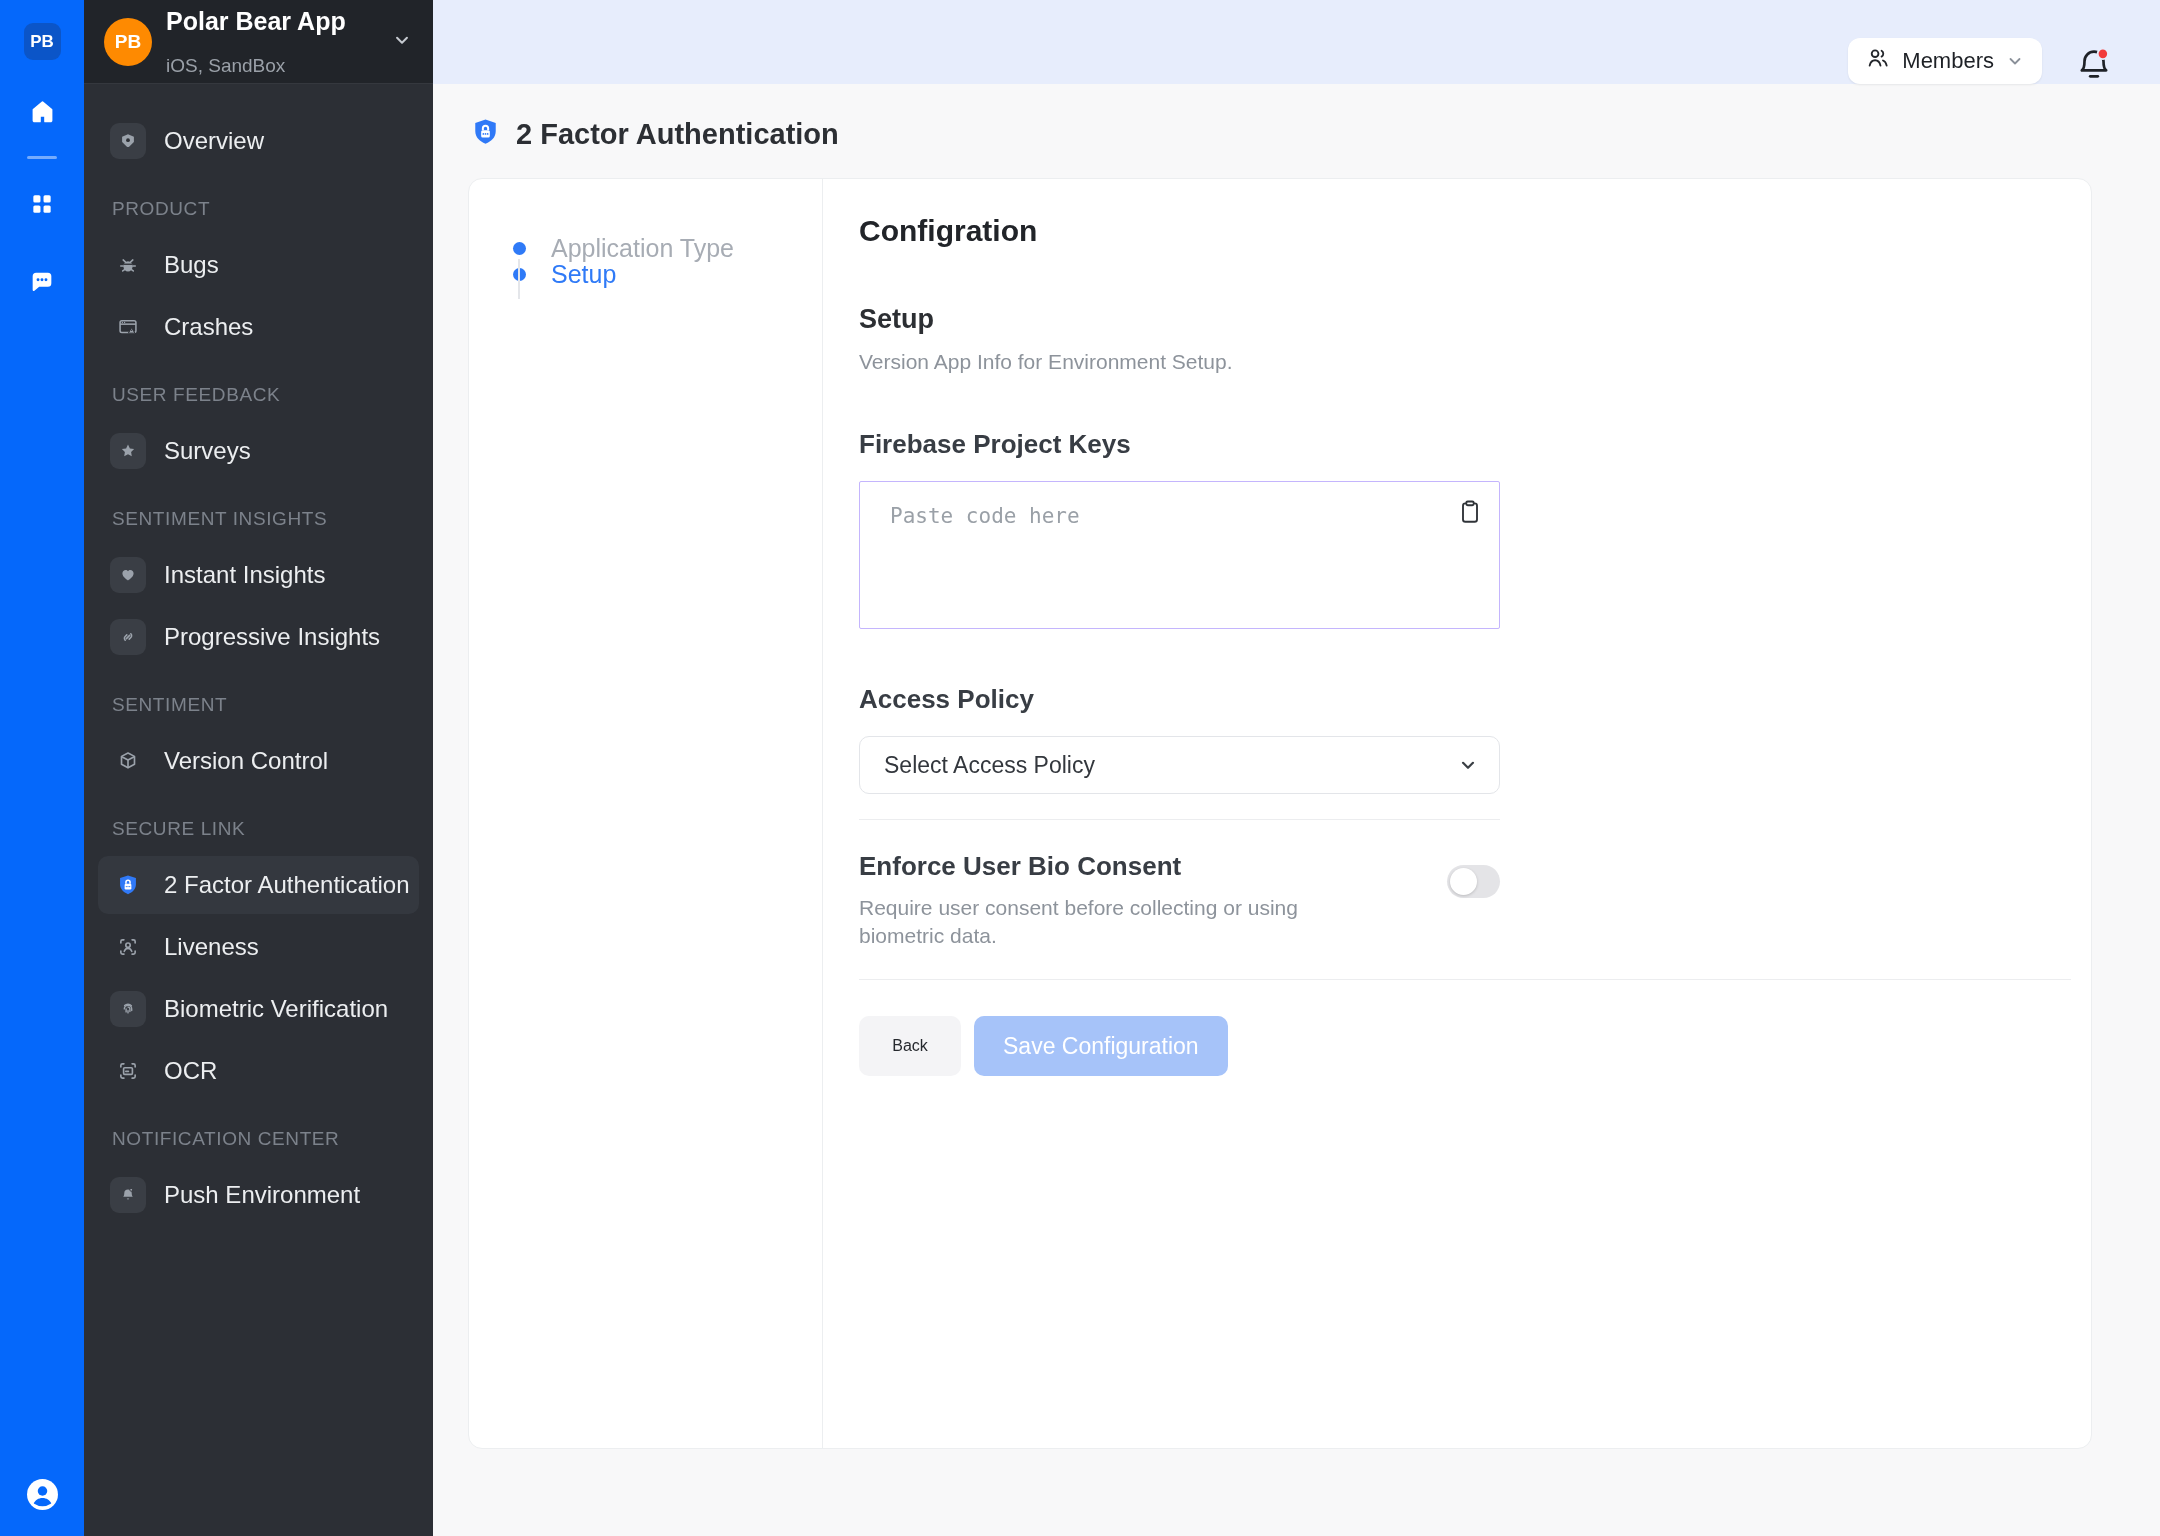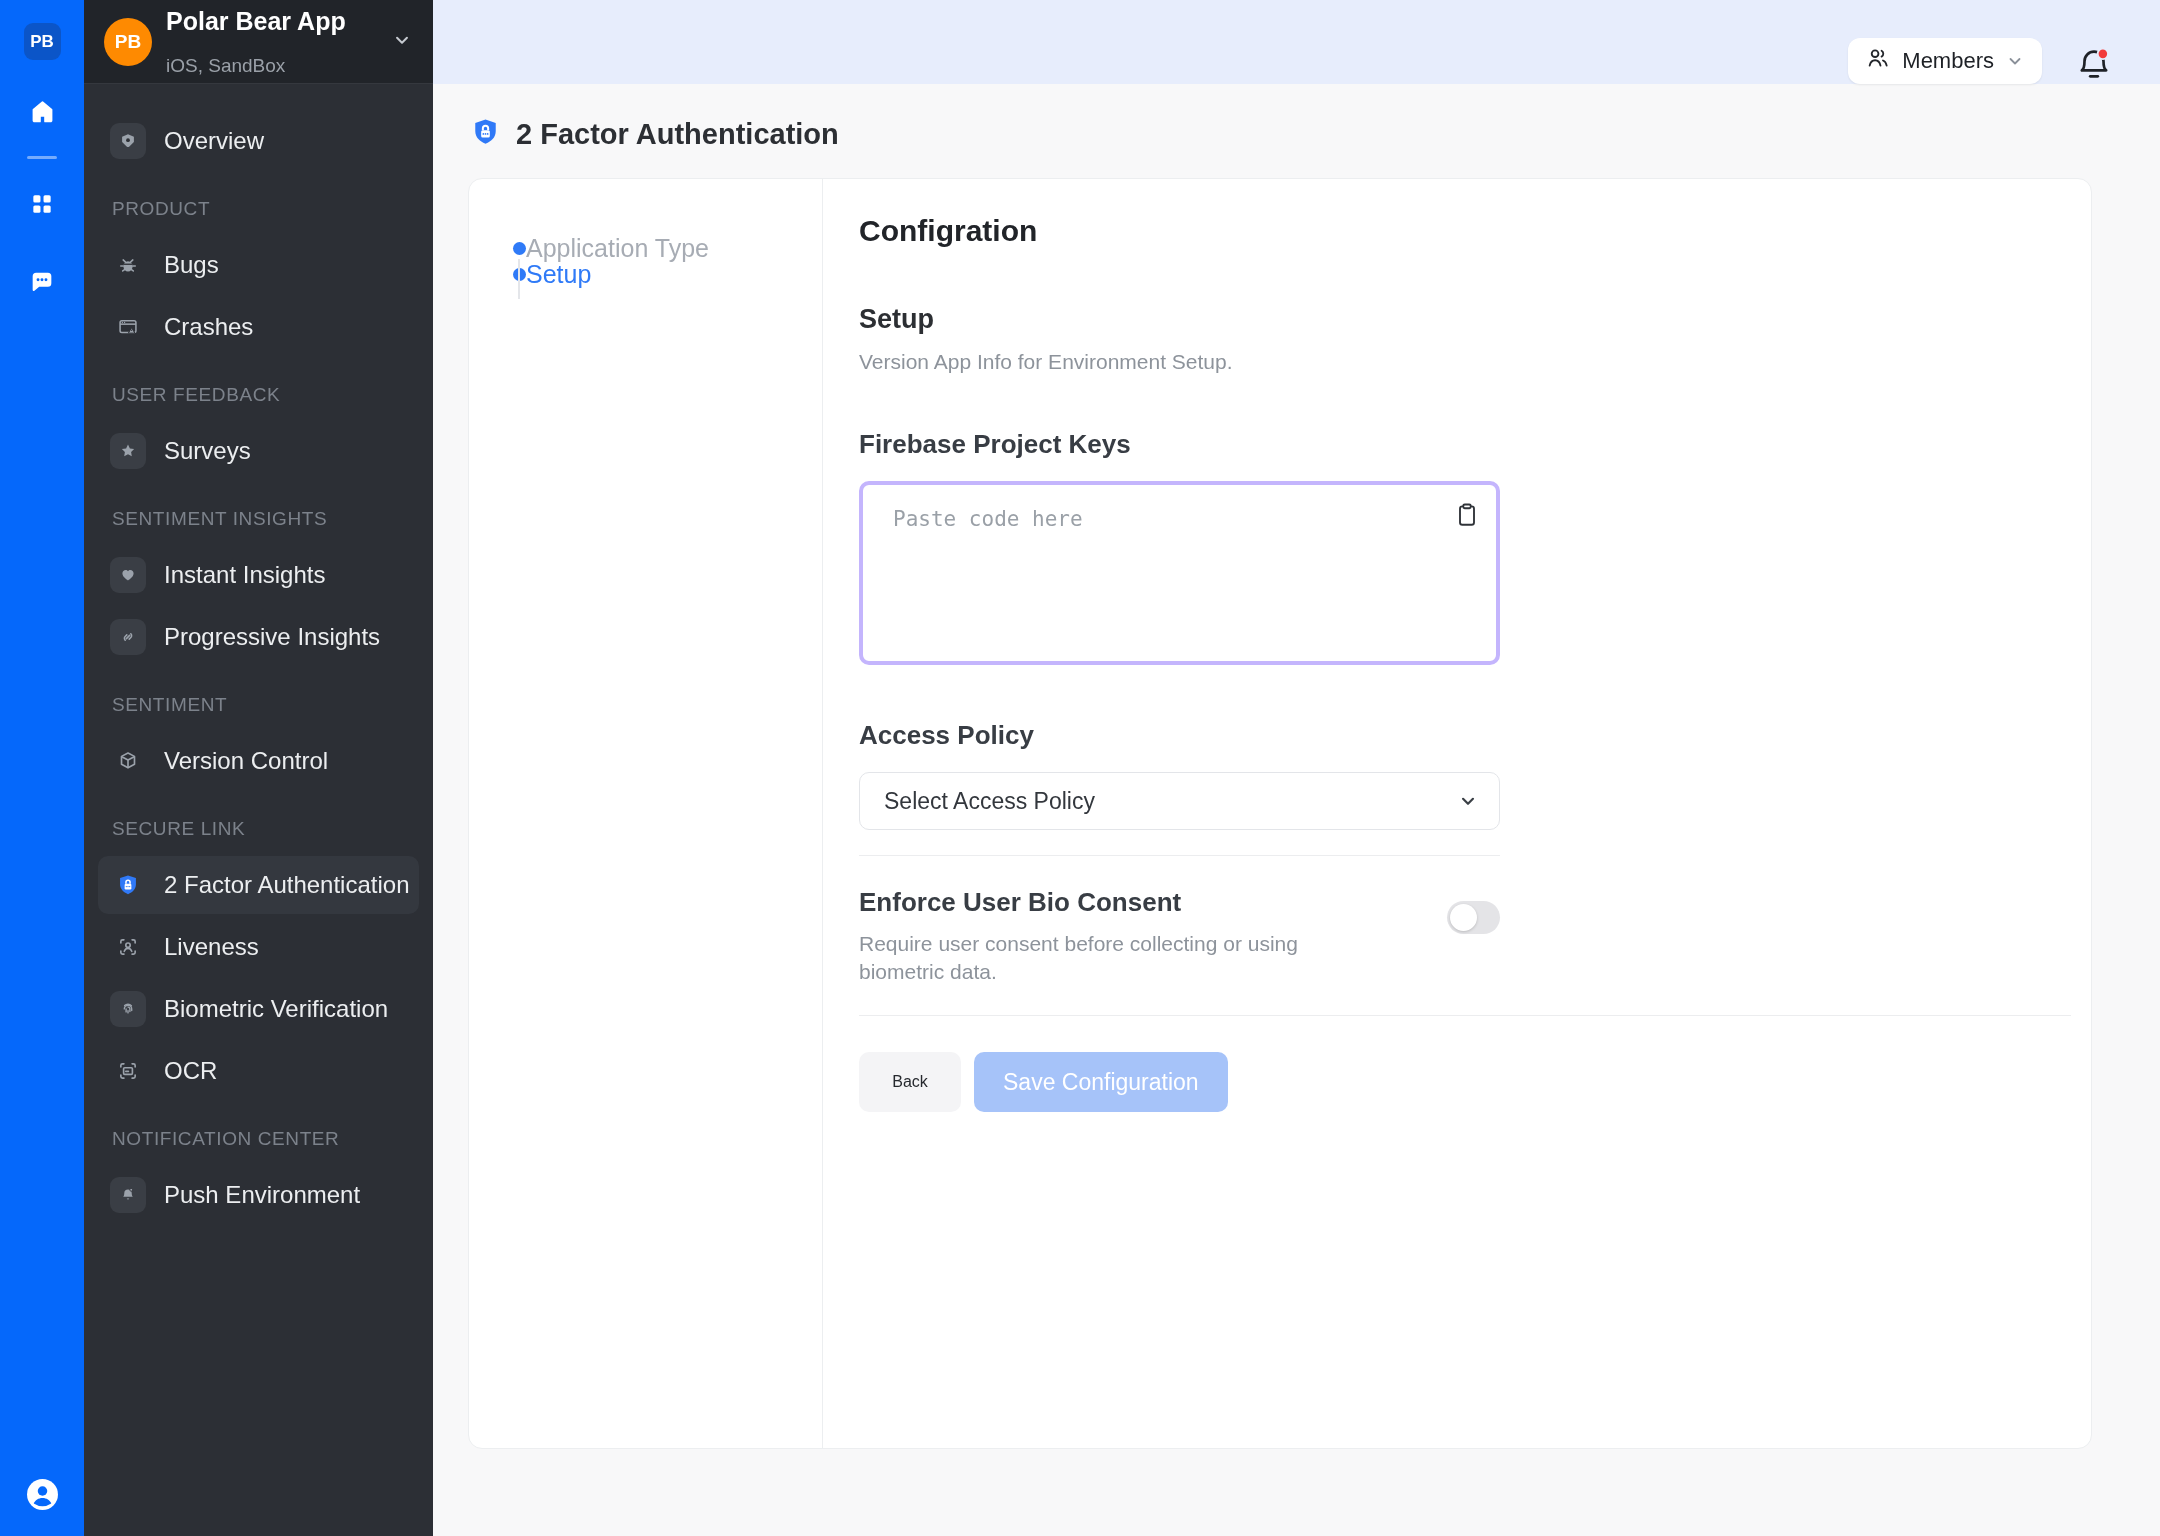--- a/index.html
+++ b/index.html
@@ -49,33 +49,33 @@
     display:flex;align-items:center;justify-content:center;}
 
   .page-head{display:flex;align-items:center;gap:15px;padding:32px 0 0 37px;}
   .page-head h1{margin:0;font-size:29px;font-weight:600;color:#2c2f34;}
 
   .card{position:absolute;left:35px;right:68px;top:178px;bottom:87px;background:#fff;
     border:1px solid #eceef0;border-radius:14px;display:flex;overflow:hidden;}
 
   
   .steps{width:354px;flex:0 0 354px;border-right:1px solid #eceef0;padding:56px 0 0 44px;position:relative;}
-  .step{display:flex;align-items:center;height:26px;}
+  .step{display:flex;align-items:center;gap:25px;height:26px;}
   .step-dot{width:13px;height:13px;border-radius:50%;background:#2f7af7;flex:0 0 13px;}
   .step-label{font-size:25px;color:#a7acb4;}
   .step.active .step-label{color:#2f7af7;font-weight:500;}
   .step-line{position:absolute;left:49px;top:80px;width:2px;height:40px;background:#e4e6ea;}
 
   
   .content{flex:1;padding:35px 0 0 36px;position:relative;}
   .content h2{margin:0;font-size:30px;font-weight:700;color:#212429;}
   .content h3{margin:56px 0 0;font-size:27px;font-weight:600;color:#2c2f33;}
   .setup-sub{margin:15px 0 0;font-size:21px;color:#8d939b;}
   .field-label{margin:55px 0 0;font-size:26px;font-weight:600;color:#383d44;}
-  .ta-wrap{margin-top:21px;width:641px;height:184px;border:4px solid #c4b5fd;border-radius:10px;position:relative;background:#fff;}
+  .ta-wrap{margin-top:21px;width:641px;height:148px;border:1px solid #c4b5fd;border-radius:2px;position:relative;background:#fff;}
   .ta-wrap textarea{width:100%;height:100%;border:none;outline:none;resize:none;background:transparent;
     border-radius:inherit;padding:22px 64px 22px 30px;font-family:"DejaVu Sans Mono","Liberation Mono",monospace;
     font-size:21px;color:#2a2d31;}
   .ta-wrap textarea::placeholder{color:#9aa0a7;}
   .copy-btn{position:absolute;top:14px;right:14px;background:none;border:none;padding:0;width:30px;height:32px;
     display:flex;align-items:center;justify-content:center;}
   .select{margin-top:21px;width:641px;height:58px;border:1px solid #e3e5e9;border-radius:10px;background:#fff;
     display:flex;align-items:center;justify-content:space-between;padding:0 20px 0 24px;font-size:23px;color:#33373d;}
   .div-a{margin:25px 0 0;width:641px;border:none;border-top:1px solid #ecedef;}
   .consent-row{margin-top:31px;width:641px;display:flex;justify-content:space-between;align-items:flex-start;}

